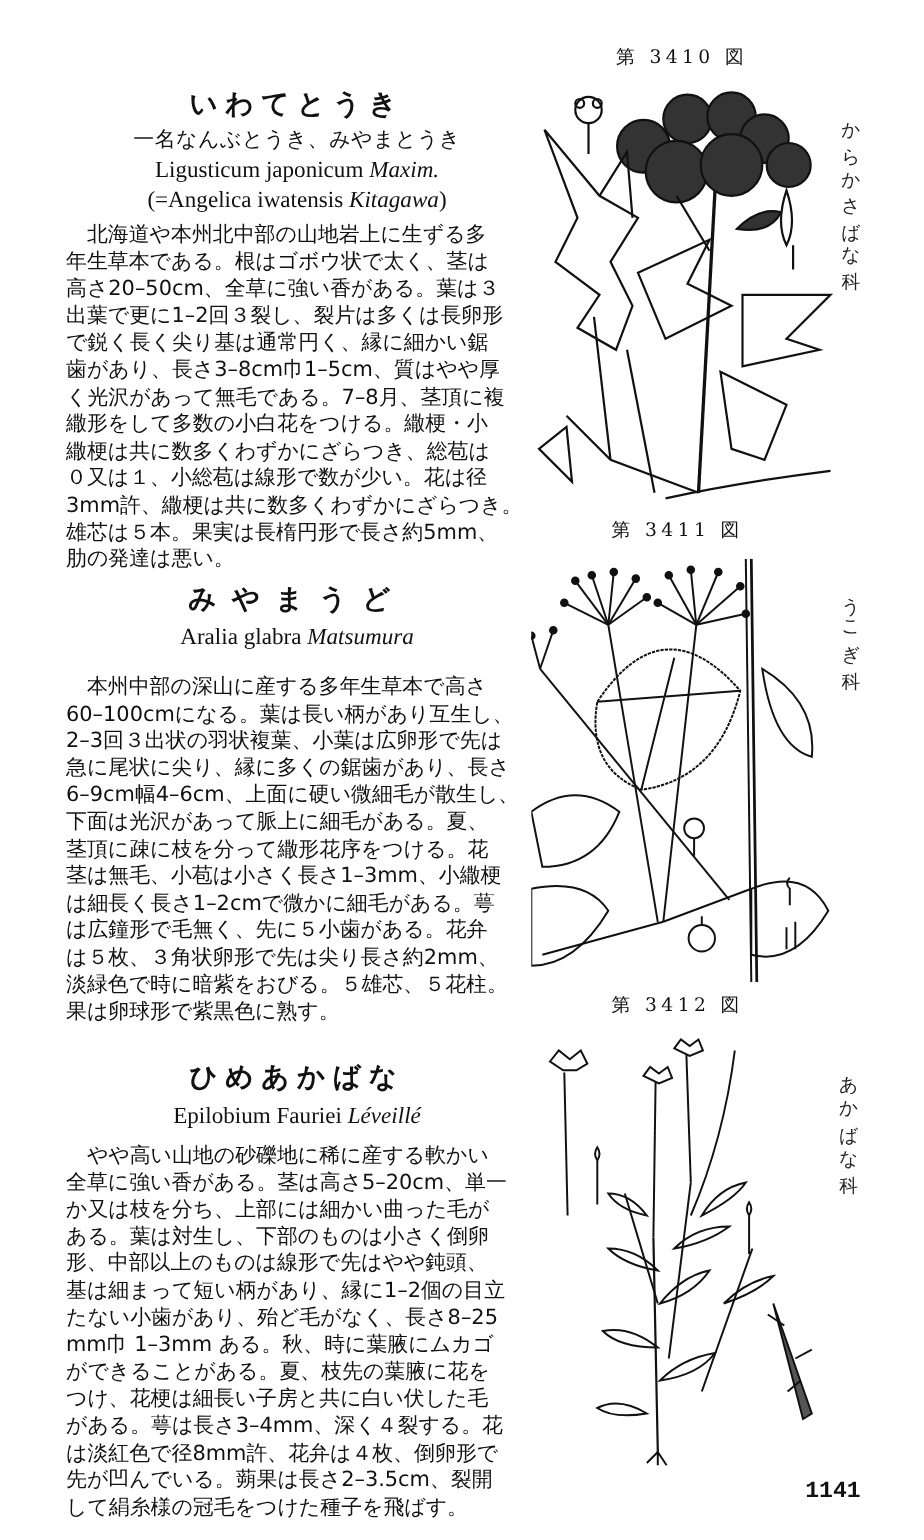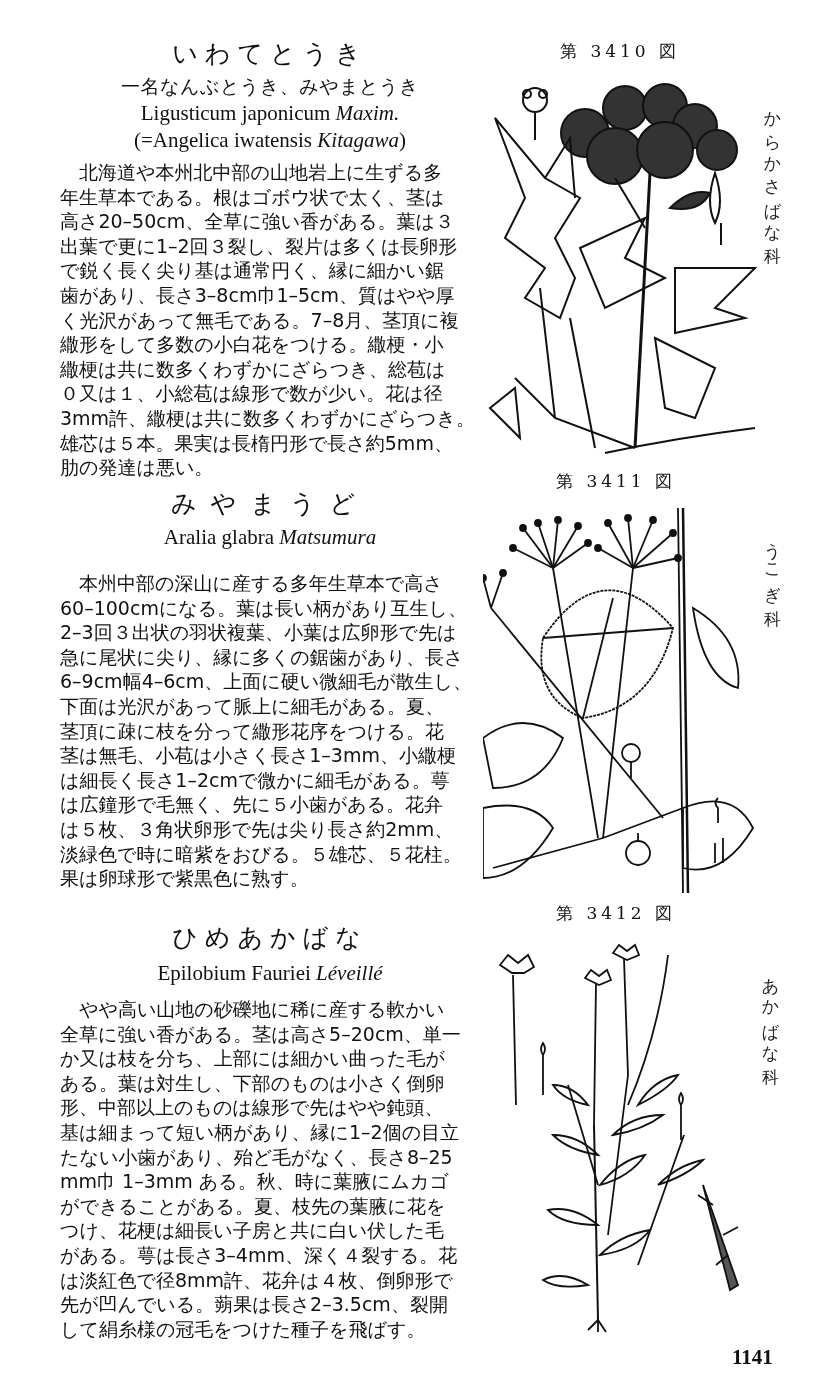--- a/index.html
+++ b/index.html
@@ -3,21 +3,21 @@
 <meta charset="utf-8">
 <style>
   html, body { margin: 0; padding: 0; background: #ffffff; }
   body {
     width: 840px; height: 1400px; position: relative; overflow: hidden;
     font-family: "DejaVu Serif", "Liberation Serif", serif; color: #111;
   }
   .entry { position: absolute; left: 60px; width: 420px; }
   .title {
     text-align: center; font-family: "DejaVu Sans", sans-serif;
-    font-weight: normal; font-size: 25px; letter-spacing: 7px; line-height: 32px;
+    font-weight: bold; font-size: 25px; letter-spacing: 7px; line-height: 32px; margin-top: 41px;
   }
   .alias {
     text-align: center; font-size: 19px; line-height: 28px;
     font-family: "DejaVu Sans", sans-serif; letter-spacing: 0.5px;
   }
   .sci {
     text-align: center; font-family: "Liberation Serif", serif;
     font-size: 21px; line-height: 27px;
   }
   .sci i { font-style: italic; }
@@ -30,21 +30,21 @@
     position: absolute; font-family: "DejaVu Serif", serif; font-size: 17px;
     letter-spacing: 4px;
   }
   .family {
     position: absolute; writing-mode: vertical-rl; font-family: "DejaVu Sans", sans-serif;
     font-size: 17px; letter-spacing: 3px; color: #222;
   }
   .illus { position: absolute; }
   .page-num {
     position: absolute; left: 732px; top: 1345px;
-    font-family: Liberation Serif, serif; font-weight: bold; font-size: 21px; text-align: right;
+    font-family: Liberation Mono, monospace; font-weight: bold; font-size: 21px; text-align: right;
   }
 </style>
 </head>
 <body>
 
 <div class="entry" style="top:38px;">
   <div class="title">いわてとうき</div>
   <div class="alias" style="margin-top:2px;">一名なんぶとうき、みやまとうき</div>
   <div class="sci">
     <span>Ligusticum japonicum</span>

